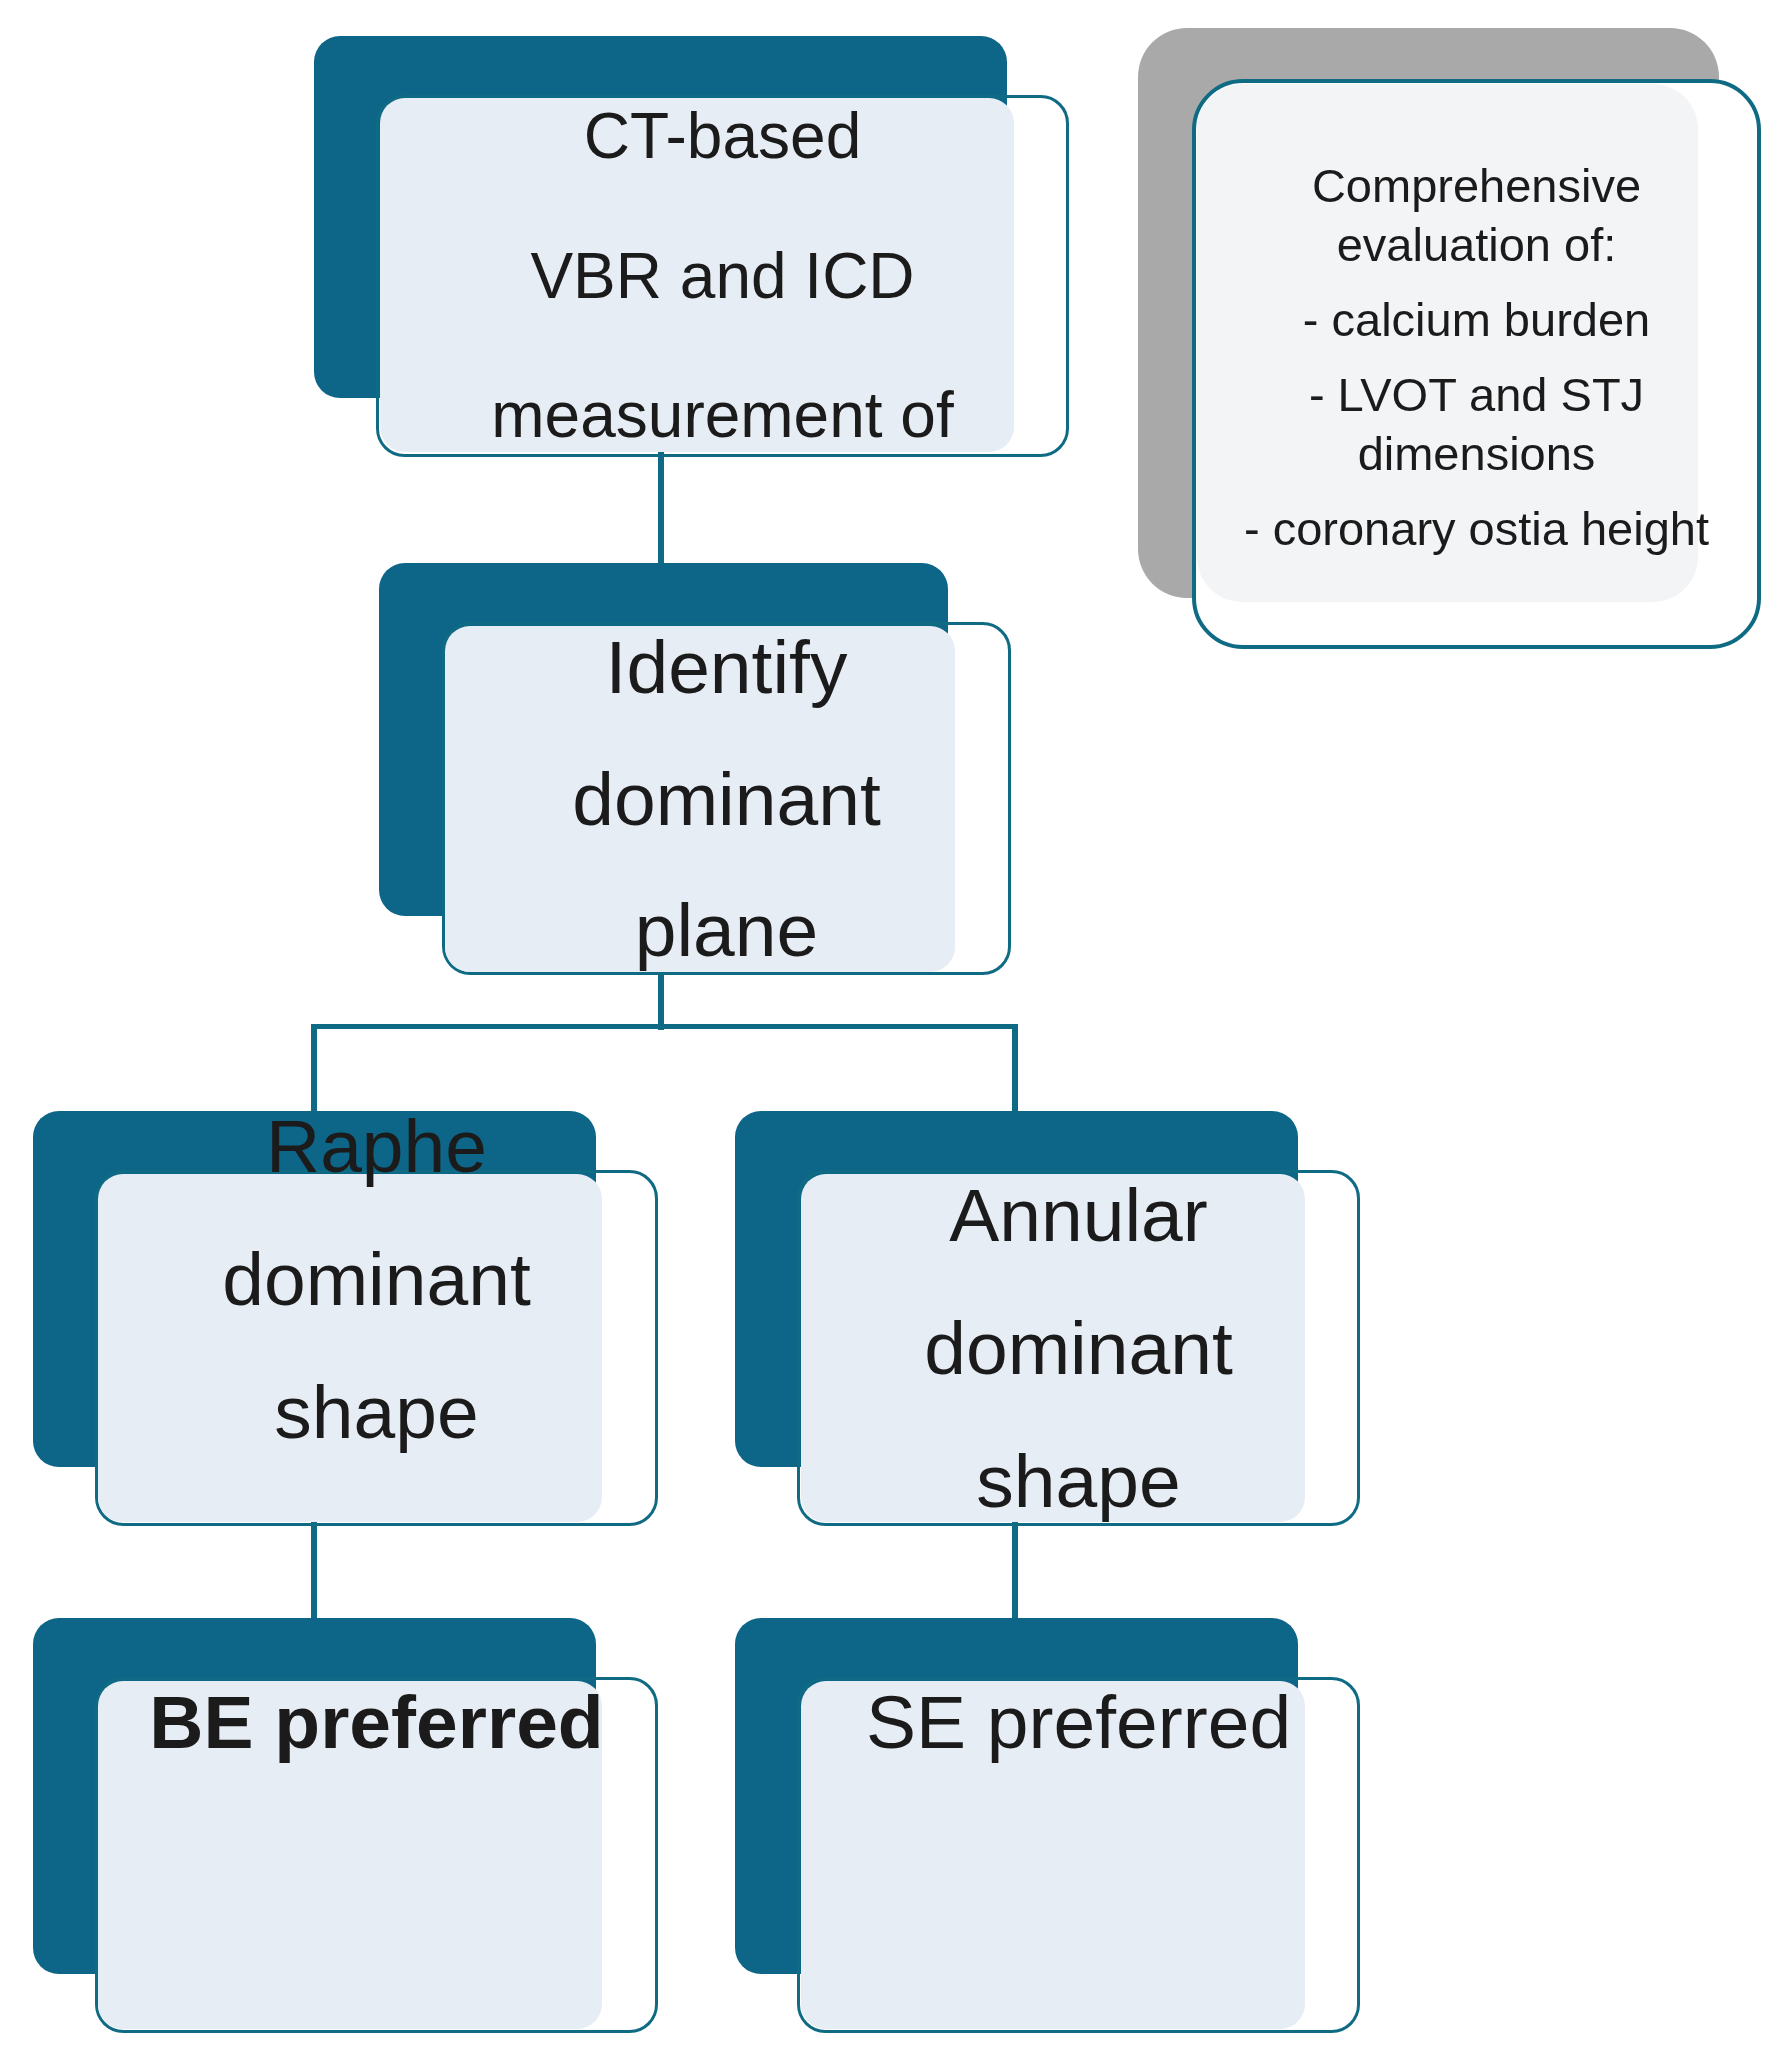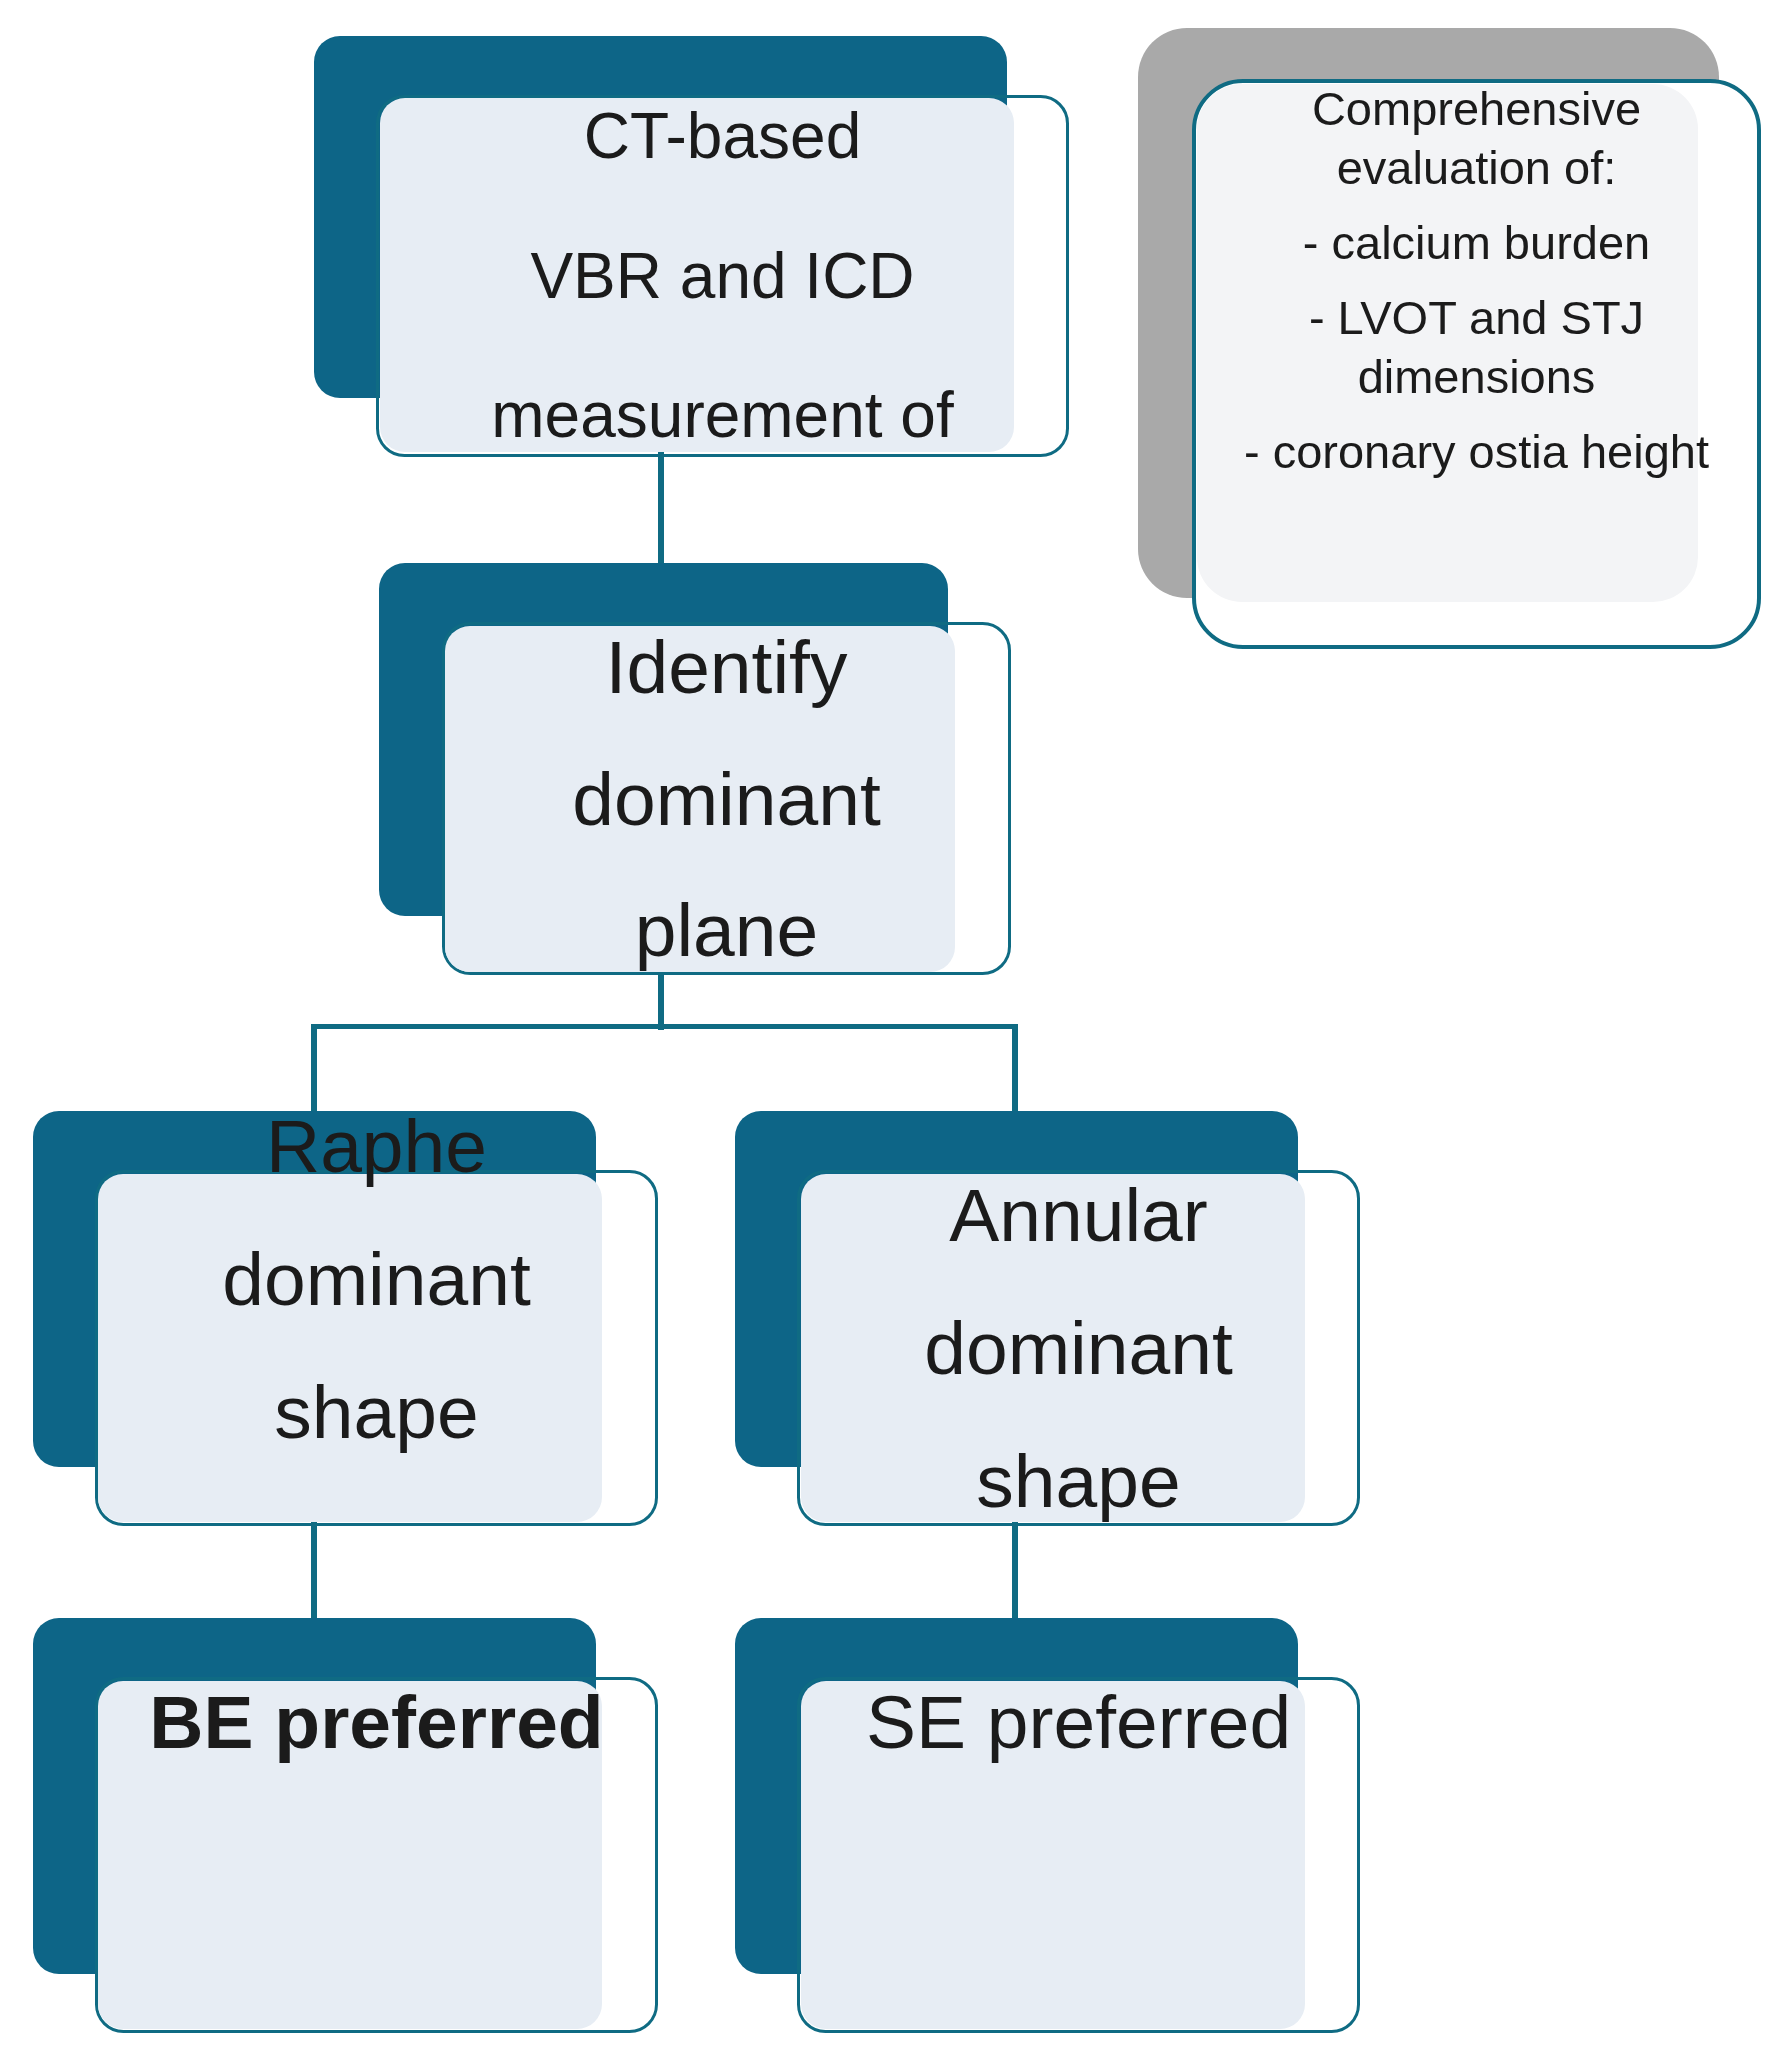--- a/index.html
+++ b/index.html
@@ -89,21 +89,21 @@
     left:1192px;top:79px;width:569px;height:570px;
     border:4.1px solid var(--border-teal,#0f6b83);border-radius:51px;background:#ffffff;
   }
   #note-fill{
     position:absolute;left:1197px;top:84px;width:501px;height:518px;
     background:var(--note-fill,#f3f4f6);border-radius:45px;
   }
   #note-content{
     position:absolute;left:1192px;top:79px;width:569px;height:570px;
     display:flex;flex-direction:column;align-items:center;
-    box-sizing:border-box;
+    padding-top:77px;box-sizing:border-box;
     color:var(--text,#1b1b1b);font-size:47px;line-height:59px;text-align:center;
   }
   #note-content span{display:block;white-space:nowrap;}
   .note-item{margin-top:16px;}
 </style>
 </head>
 <body>
 
 <div id="stage">
 

